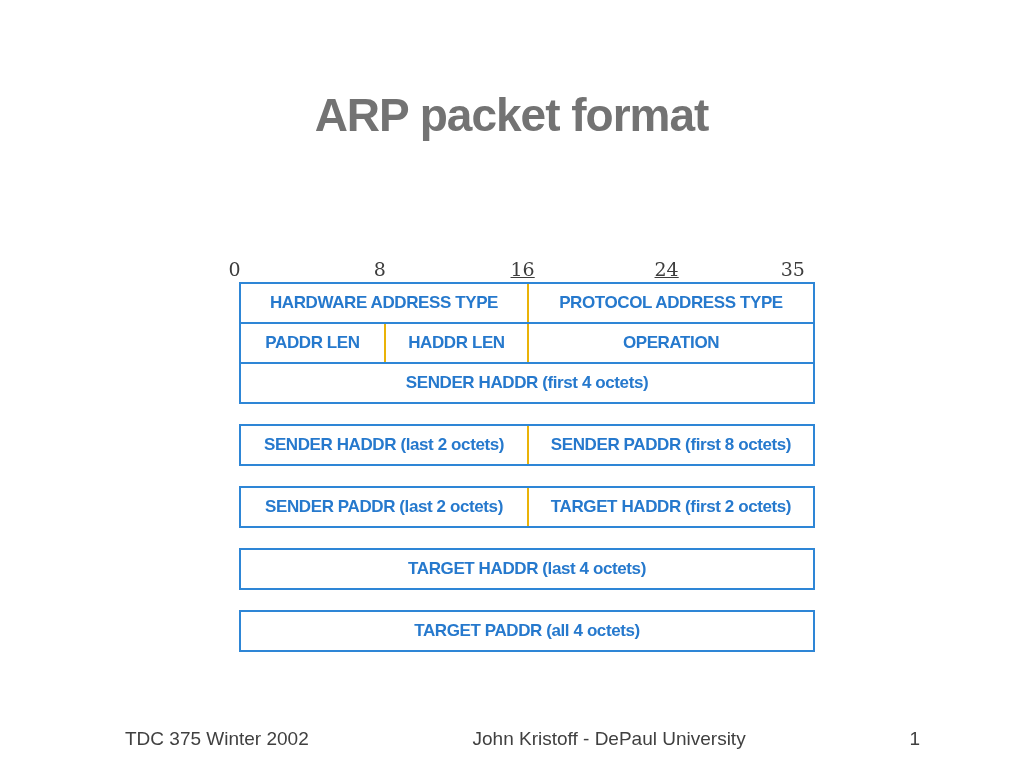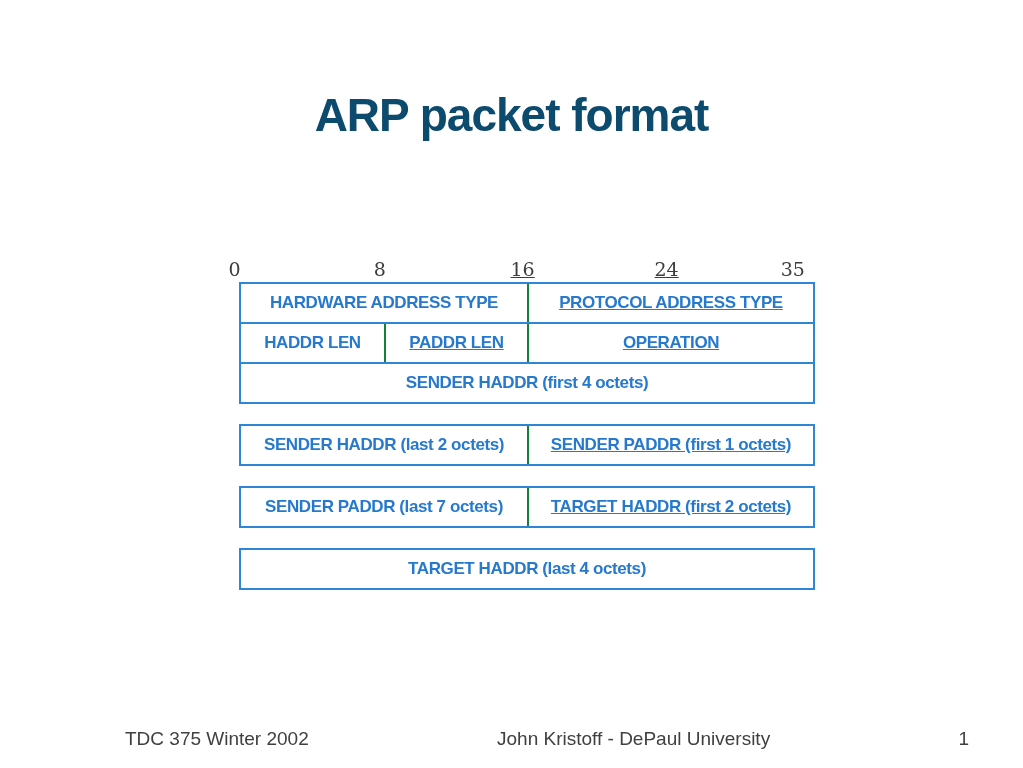--- a/index.html
+++ b/index.html
@@ -20,21 +20,21 @@
   .title {
     position: absolute;
     top: 88px;
     left: 0;
     width: 100%;
     margin: 0;
     text-align: center;
     font-size: 46px;
     font-weight: bold;
     letter-spacing: -1px;
-    color: #0c4a6e;
+    color: #737373;
   }
 
   
   .diagram {
     position: absolute;
     left: 226px;
     top: 252px;
     width: 576px;
   }
 
@@ -75,33 +75,33 @@
     display: flex;
     align-items: center;
     justify-content: center;
     box-sizing: border-box;
     font-size: 17px;
     font-weight: bold;
     letter-spacing: -0.4px;
     color: #2679cd;
     white-space: nowrap;
   }
-  .cell + .cell { border-left: 2px solid #15803d; text-decoration: underline; }
+  .cell + .cell { border-left: 2px solid #eab308; }
   .w25  { width: 25%; }
   .w50  { width: 50%; }
   .w100 { width: 100%; }
 
   
   .footer {
     position: absolute;
     left: 0;
     bottom: 18px;
     width: 100%;
     box-sizing: border-box;
-    padding: 0 54px 0 125px;
+    padding: 0 103px 0 125px;
     display: flex;
     justify-content: space-between;
     align-items: baseline;
     font-size: 19px;
     color: #404040;
   }
   .footer .center { text-align: left; }
 </style>
 </head>
 <body>
@@ -121,43 +121,46 @@
     </div>
 
     <div class="packet-table">
 
       <div class="prow">
         <div class="cell w50">HARDWARE ADDRESS TYPE</div>
         <div class="cell w50">PROTOCOL ADDRESS TYPE</div>
       </div>
 
       <div class="prow joined">
+        <div class="cell w25">PADDR LEN</div>
         <div class="cell w25">HADDR LEN</div>
-        <div class="cell w25">PADDR LEN</div>
         <div class="cell w50">OPERATION</div>
       </div>
 
       <div class="prow joined">
         <div class="cell w100">SENDER HADDR (first 4 octets)</div>
       </div>
 
       <div class="prow gapped">
         <div class="cell w50">SENDER HADDR (last 2 octets)</div>
-        <div class="cell w50">SENDER PADDR (first 1 octets)</div>
+        <div class="cell w50">SENDER PADDR (first 8 octets)</div>
       </div>
 
       <div class="prow gapped">
-        <div class="cell w50">SENDER PADDR (last 7 octets)</div>
+        <div class="cell w50">SENDER PADDR (last 2 octets)</div>
         <div class="cell w50">TARGET HADDR (first 2 octets)</div>
       </div>
 
       <div class="prow gapped">
         <div class="cell w100">TARGET HADDR (last 4 octets)</div>
       </div>
 
+      <div class="prow gapped">
+        <div class="cell w100">TARGET PADDR (all 4 octets)</div>
+      </div>
 
     </div>
   </div>
 
   <div class="footer">
     <span class="left">TDC 375 Winter 2002</span>
     <span class="center">John Kristoff - DePaul University</span>
     <span class="right">1</span>
   </div>
 

